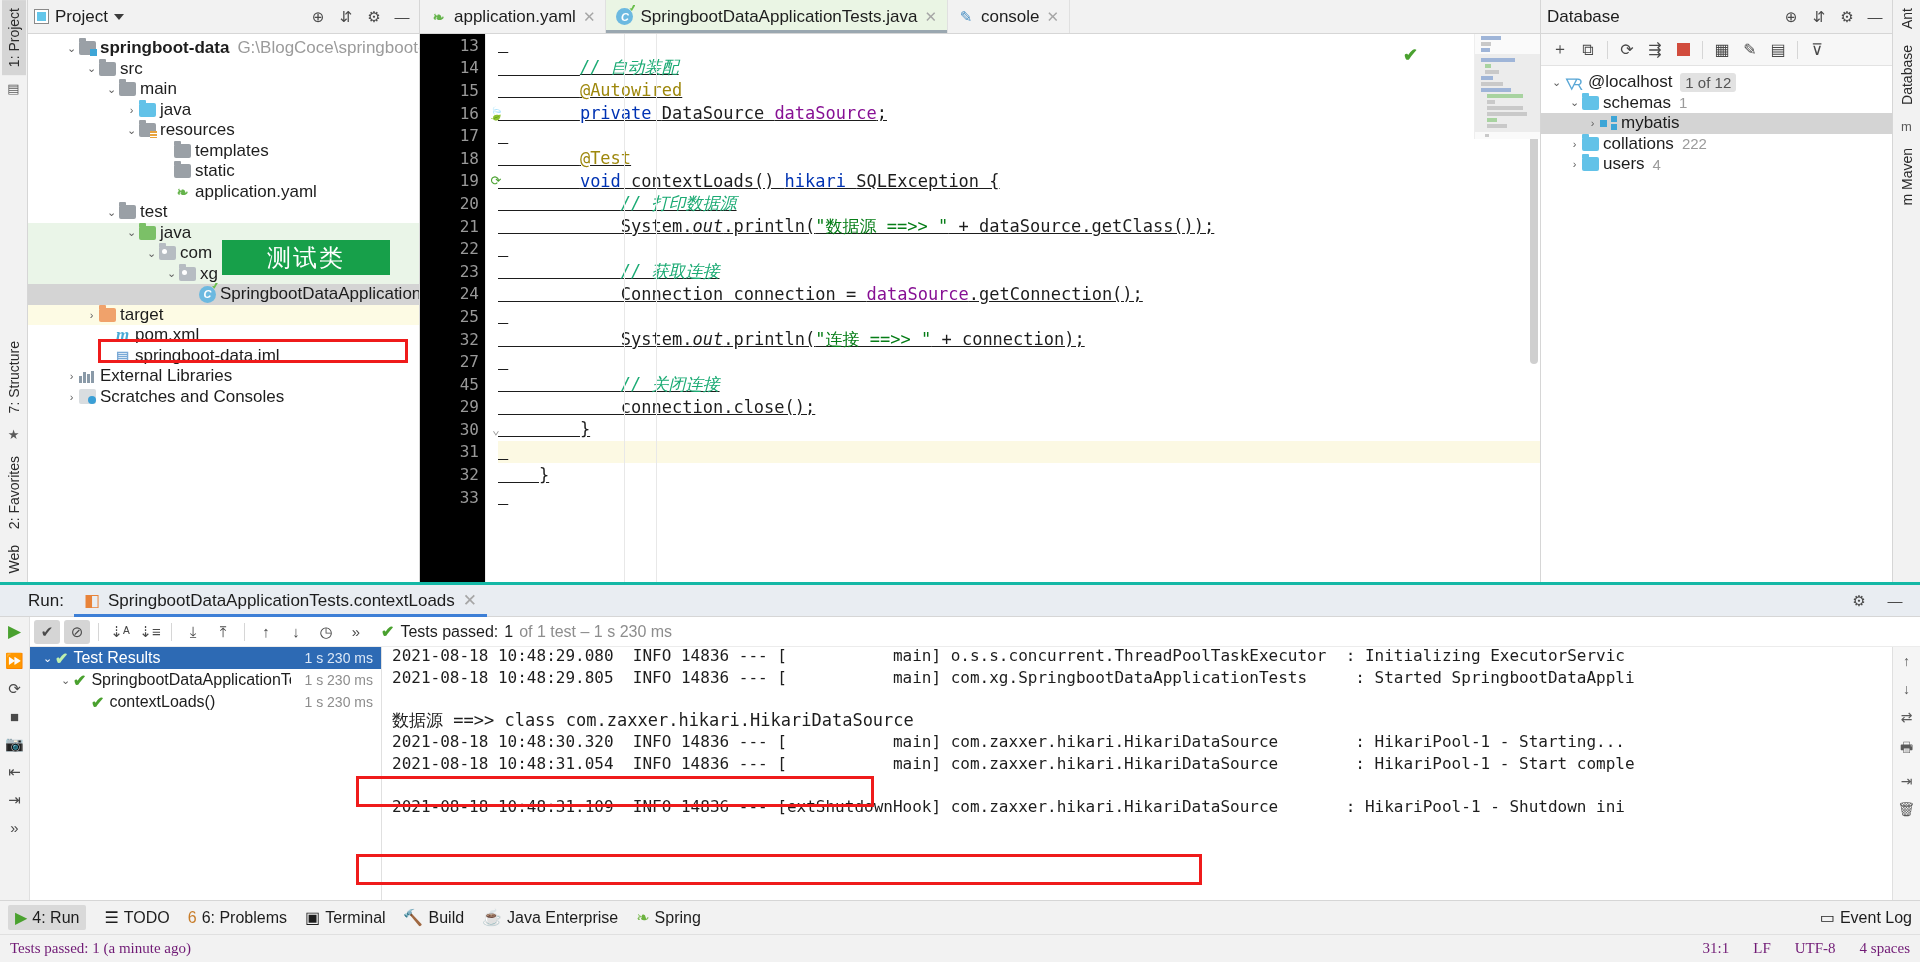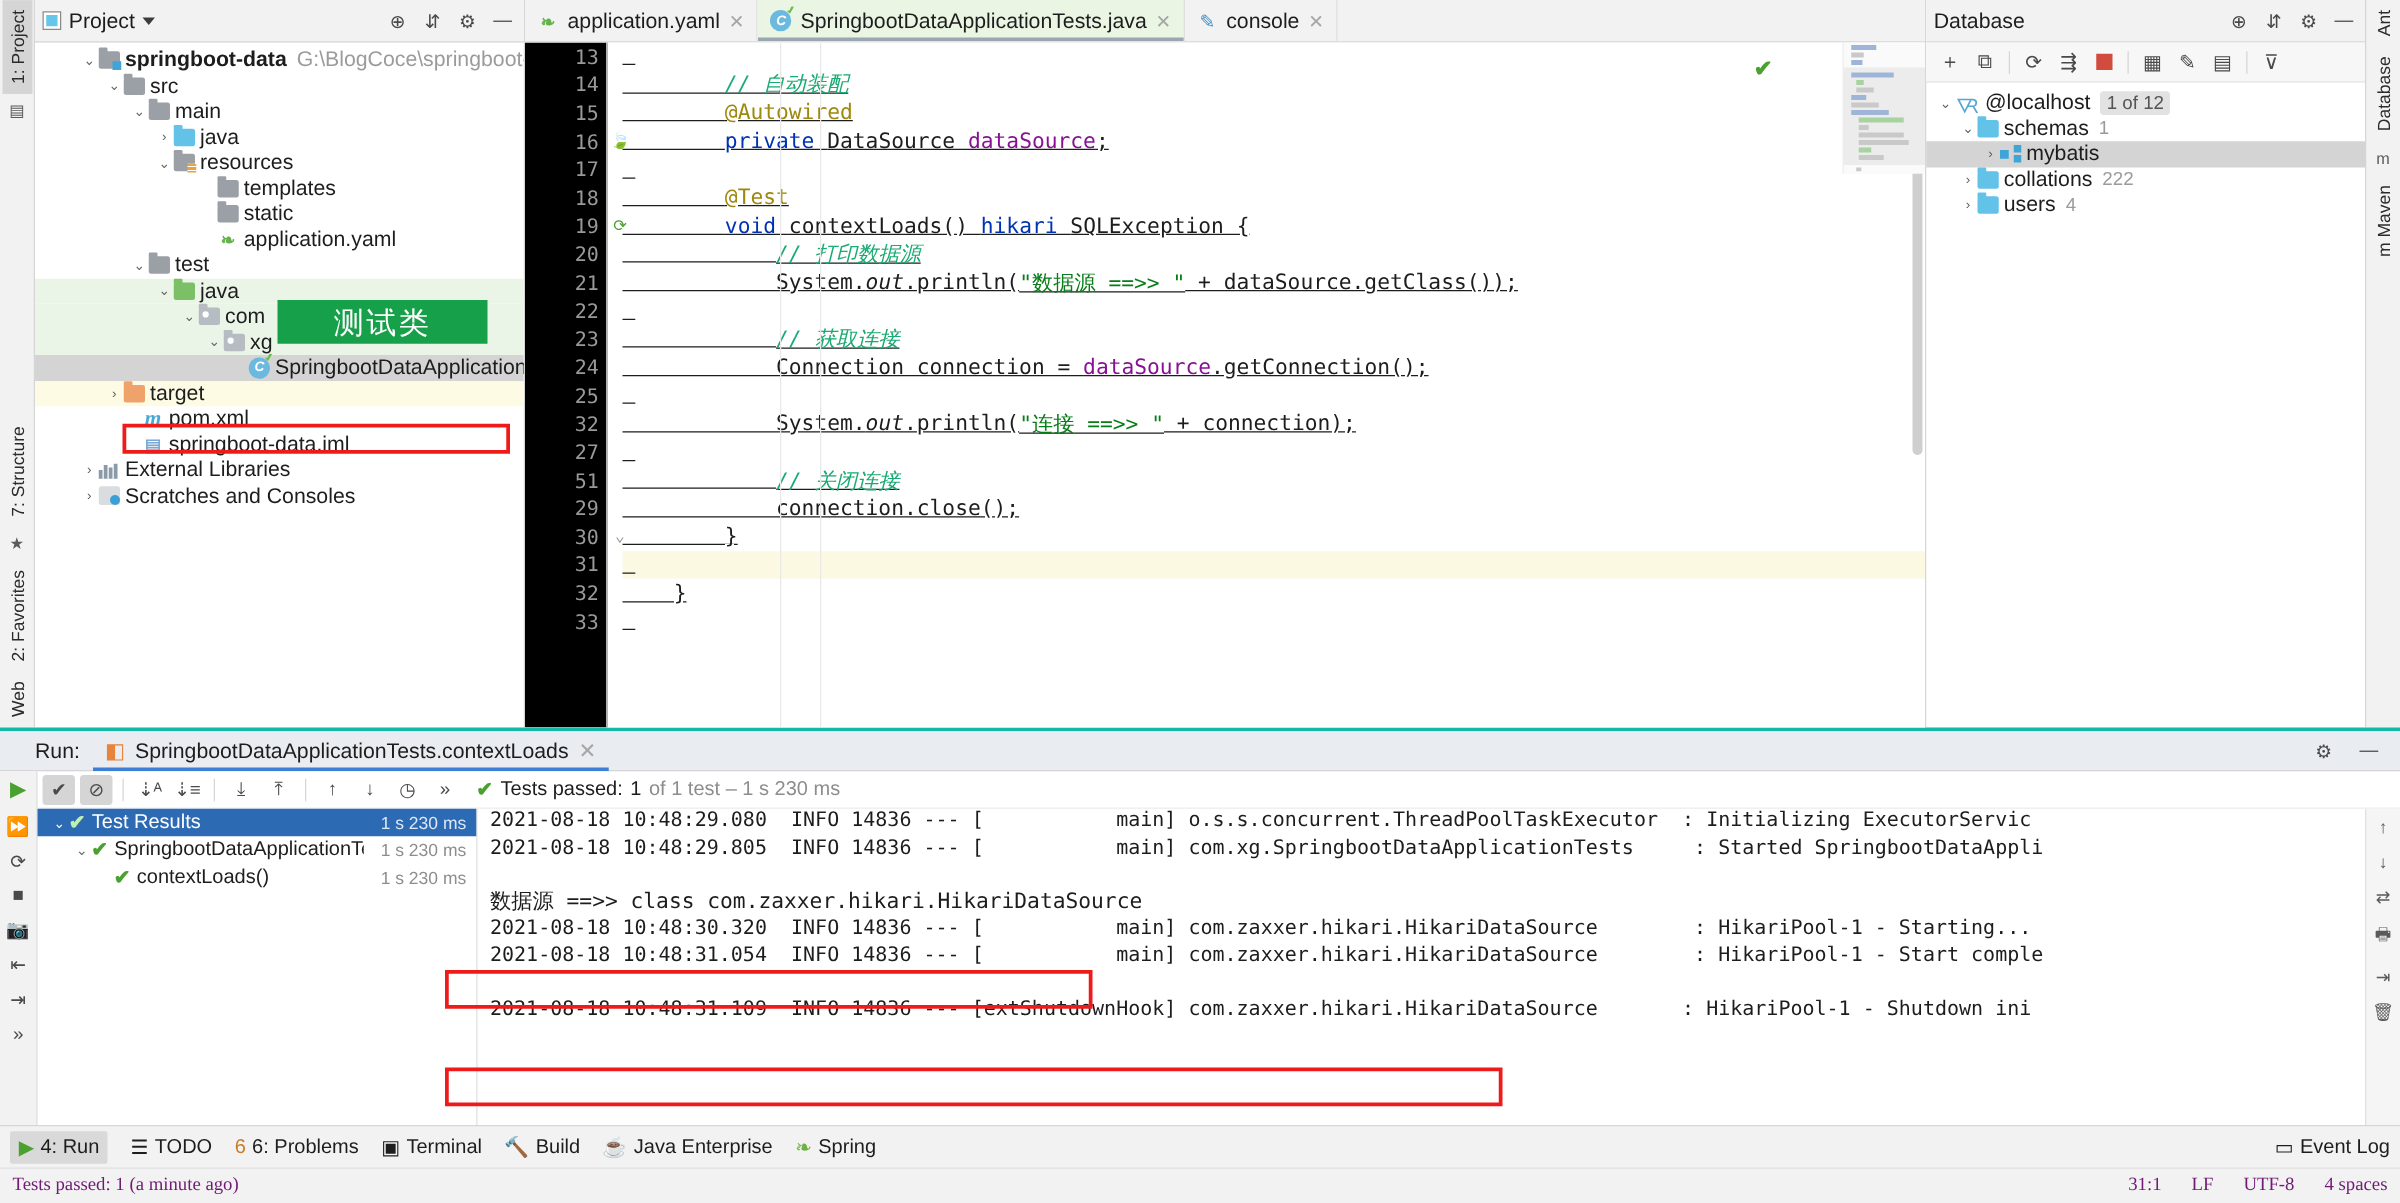--- a/index.html
+++ b/index.html
@@ -370,21 +370,21 @@
             <div class="lnum">18</div>
             <div class="lnum">19<span class="gmark" style="right: -20px;"><span style="color:#4aa12f">⟳</span></span></div>
             <div class="lnum">20</div>
             <div class="lnum">21</div>
             <div class="lnum">22</div>
             <div class="lnum">23</div>
             <div class="lnum">24</div>
             <div class="lnum">25</div>
             <div class="lnum">32</div>
             <div class="lnum">27</div>
-            <div class="lnum">51</div>
+            <div class="lnum">45</div>
             <div class="lnum">29</div>
             <div class="lnum">30<span class="gmark" style="right: -20px;"><span style="color:#9b9b9b">⌄</span></span></div>
             <div class="lnum">31</div>
             <div class="lnum">32</div>
             <div class="lnum">33</div>
           </div>
         <div class="code" id="codearea">
           <div class="vline" style="left:138px"></div>
           <div class="vline" style="left:170px"></div>
         <div class="cline">&nbsp;</div>

